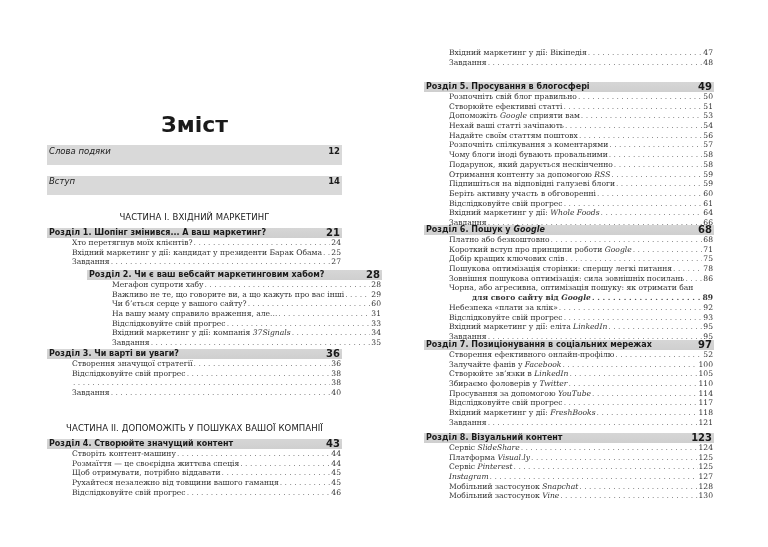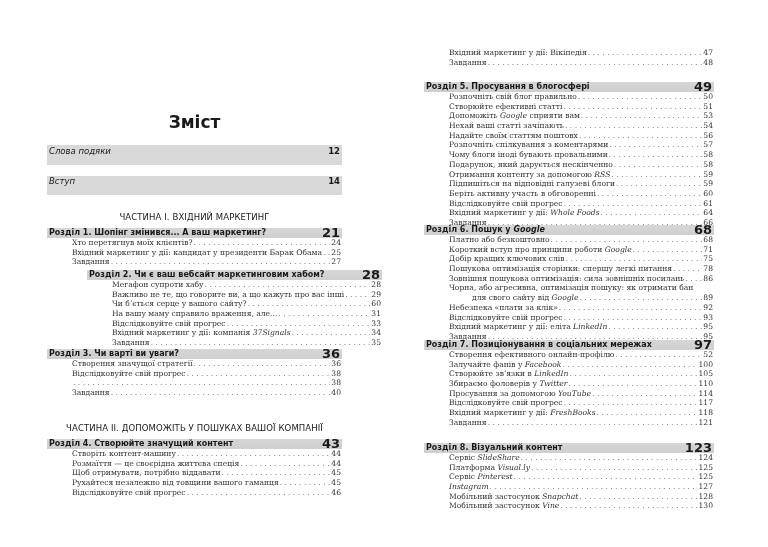--- a/index.html
+++ b/index.html
@@ -1,35 +1,35 @@
 <!DOCTYPE html>
 <html><head>
 <meta charset="utf-8">
 <style>
   html, body { margin:0; padding:0; background:#ffffff; }
   body { width:768px; height:547px; position:relative; overflow:hidden; color:#1a1a1a; }
   .col { position:absolute; top:0; }
   #left { left:47px; width:295px; }
   #right { left:424px; width:290px; }
   .title { position:absolute; left:0; width:100%; top:112px; text-align:center;
-    font-family:"DejaVu Sans", sans-serif; font-weight:bold; font-size:17px; }
+    font-family:"DejaVu Sans", sans-serif; font-weight:bold; font-size:22px; }
   .front { position:absolute; left:0; width:100%; height:19px; background:#d9d9d9;
     font-family:"DejaVu Sans", sans-serif; font-style:italic; font-size:8.5px; line-height:11px; }
   .front .num { position:absolute; right:2px; top:0; font-style:normal; font-weight:bold; }
   .front .lbl { position:absolute; left:2px; top:0; }
   .part { position:absolute; left:0; width:100%; text-align:center;
     font-family:"DejaVu Sans", sans-serif; font-size:8.5px; letter-spacing:0.1px; }
   .chapter { position:absolute; left:0; width:100%; }
   .ch-head { position:relative; height:10px; background:linear-gradient(to bottom,#d6d6d6,#cfcfcf);
     font-family:"DejaVu Sans", sans-serif; font-weight:bold; font-size:8px; line-height:10px; }
   .ch-head .lbl { position:absolute; left:2px; top:0; }
-  .ch-head .num { position:absolute; right:2px; top:0; font-size:13px; }
+  .ch-head .num { position:absolute; right:2px; top:0; font-size:10px; }
   .entry { position:relative; height:9.7px; font-family:"DejaVu Serif", serif; font-size:7.6px; line-height:9.7px;
     padding-left:25px; color:#333; display:flex; white-space:nowrap; }
-  .entry.cont { padding-left:48px; }
+  .entry.cont { padding-left:48px;font-weight:bold; }
   .entry .t { flex:0 0 auto; }
   .entry .t i { font-style:italic; }
   .entry .dots { flex:1 1 auto; overflow:hidden; margin:0 1px; color:#555; letter-spacing:1.4px; }
   .entry .dots::before { content:". . . . . . . . . . . . . . . . . . . . . . . . . . . . . . . . . . . . . . . . . . . . . . . . . . . . . . . . . . . . . . . . . . . . . . . . . . . . . . . . . . ."; letter-spacing:0; }
   .entry .p { flex:0 0 auto; padding-right:1px; }
 </style>
 </head>
 <body>
 
 <div id="left" class="col">
@@ -360,21 +360,21 @@
           <span class="t">Вхідний маркетинг у дії: <i>FreshBooks</i></span>
           <span class="dots"></span>
           <span class="p">118</span>
         </div>
         <div class="entry">
           <span class="t">Завдання</span>
           <span class="dots"></span>
           <span class="p">121</span>
         </div>
       </div>
-      <div class="chapter" style="top: 443px;">
+      <div class="chapter" style="top: 433px;">
         <div class="ch-head">
           <span class="lbl">Розділ 8. Візуальний контент</span>
           <span class="num">123</span>
         </div>
         <div class="entry">
           <span class="t">Сервіс <i>SlideShare</i></span>
           <span class="dots"></span>
           <span class="p">124</span>
         </div>
         <div class="entry">

